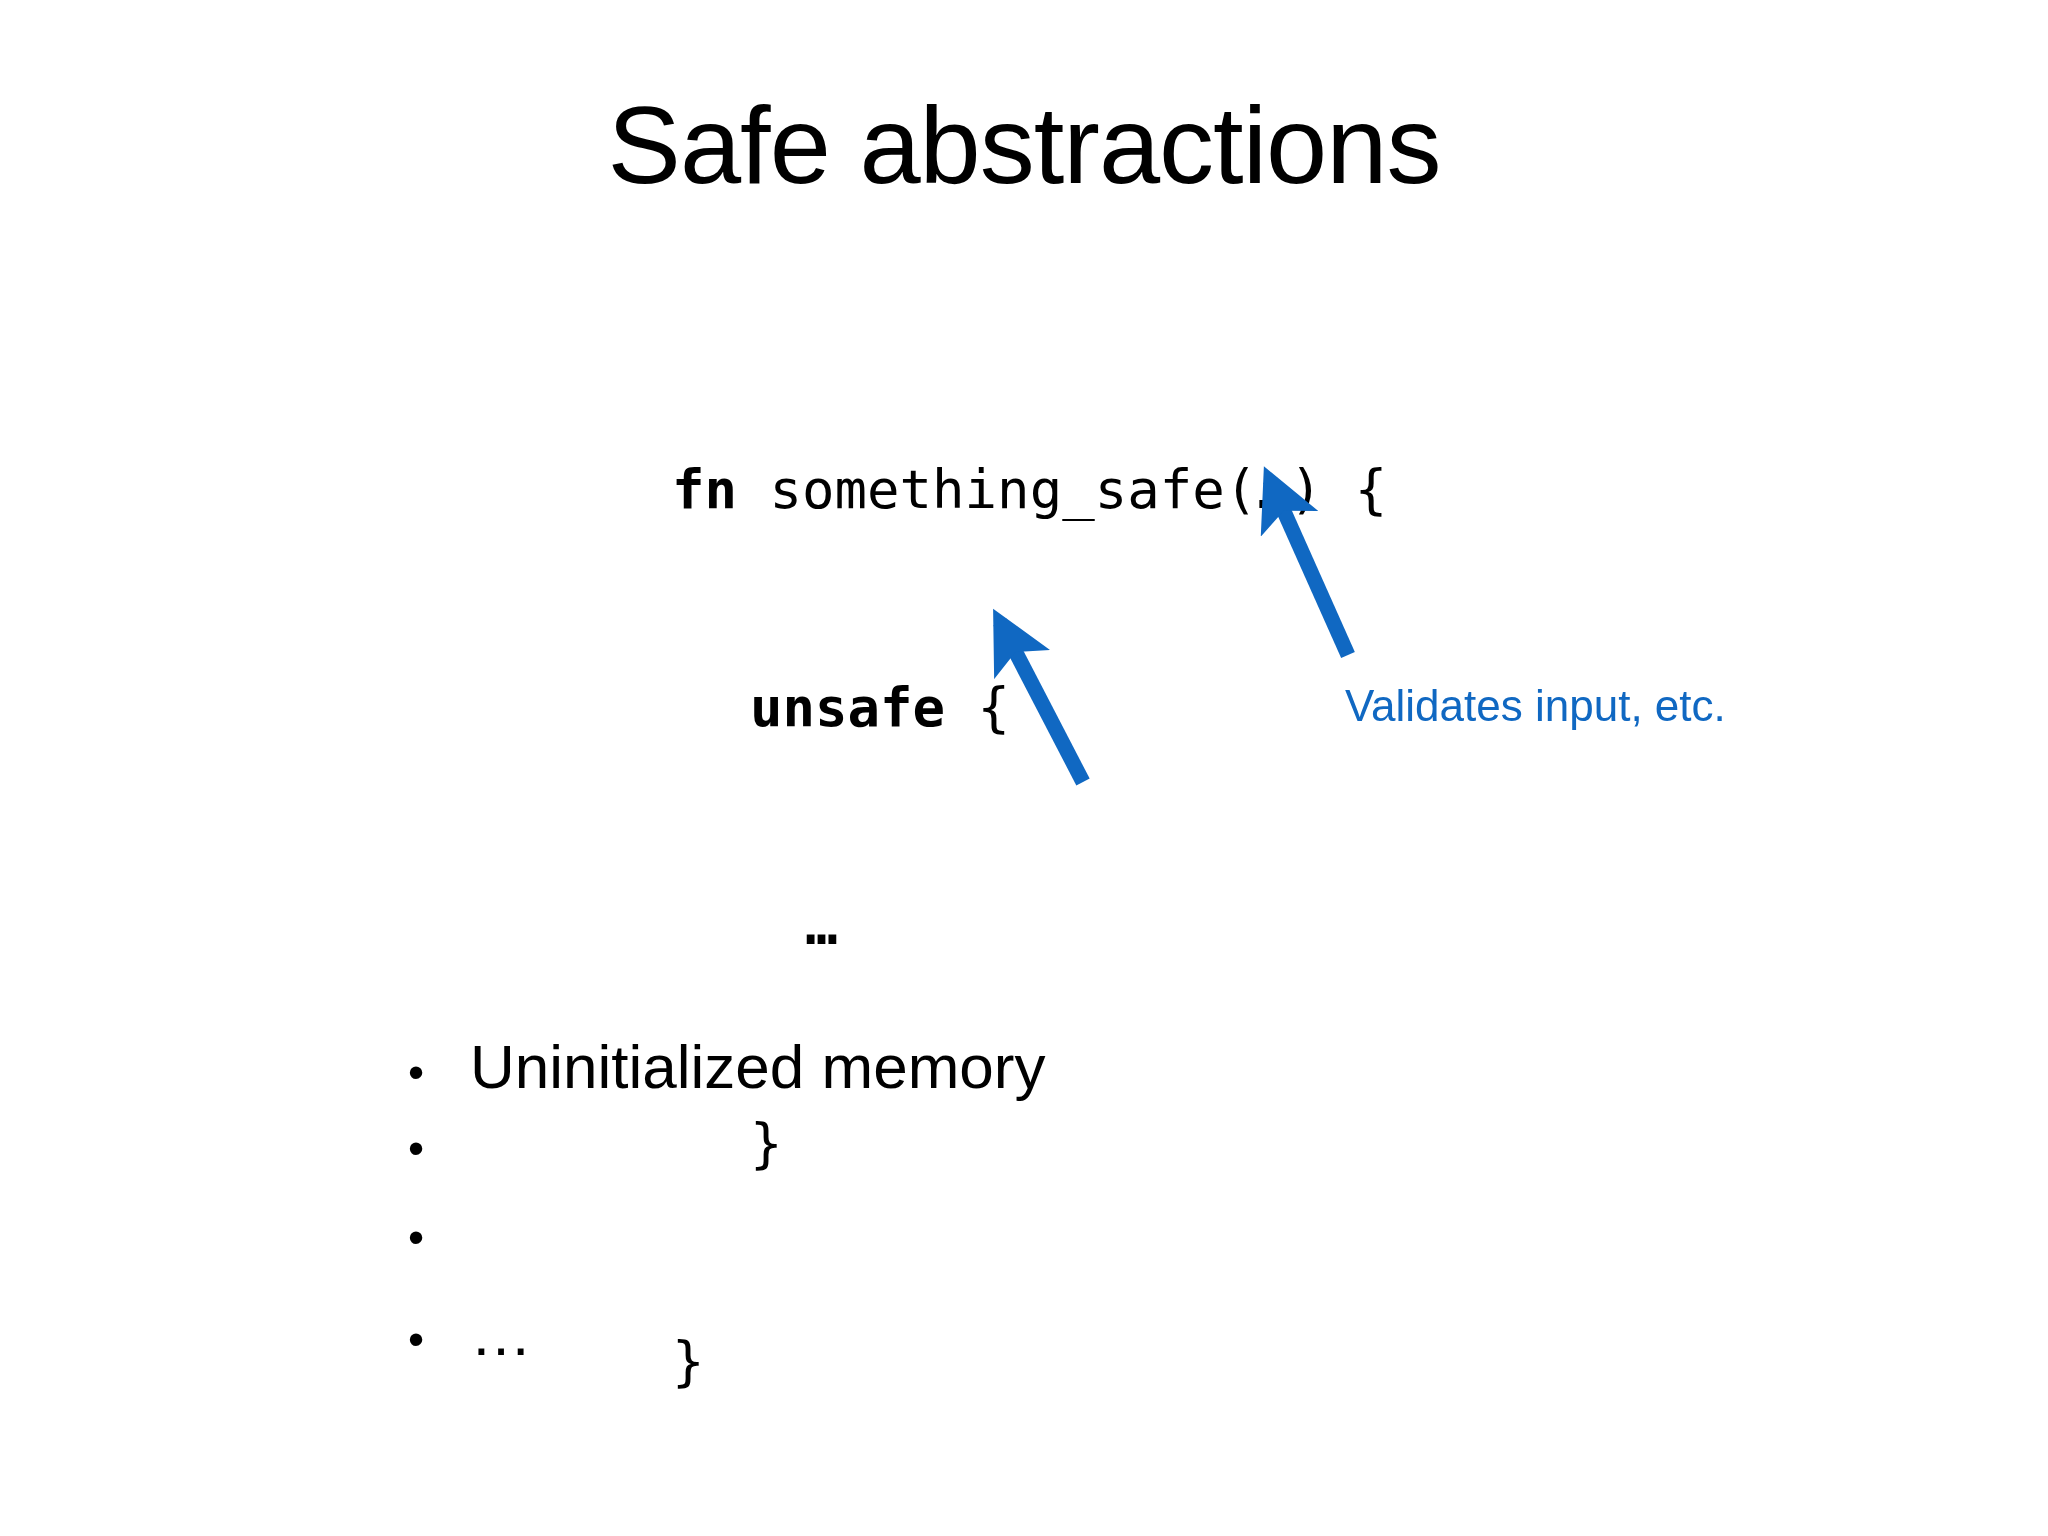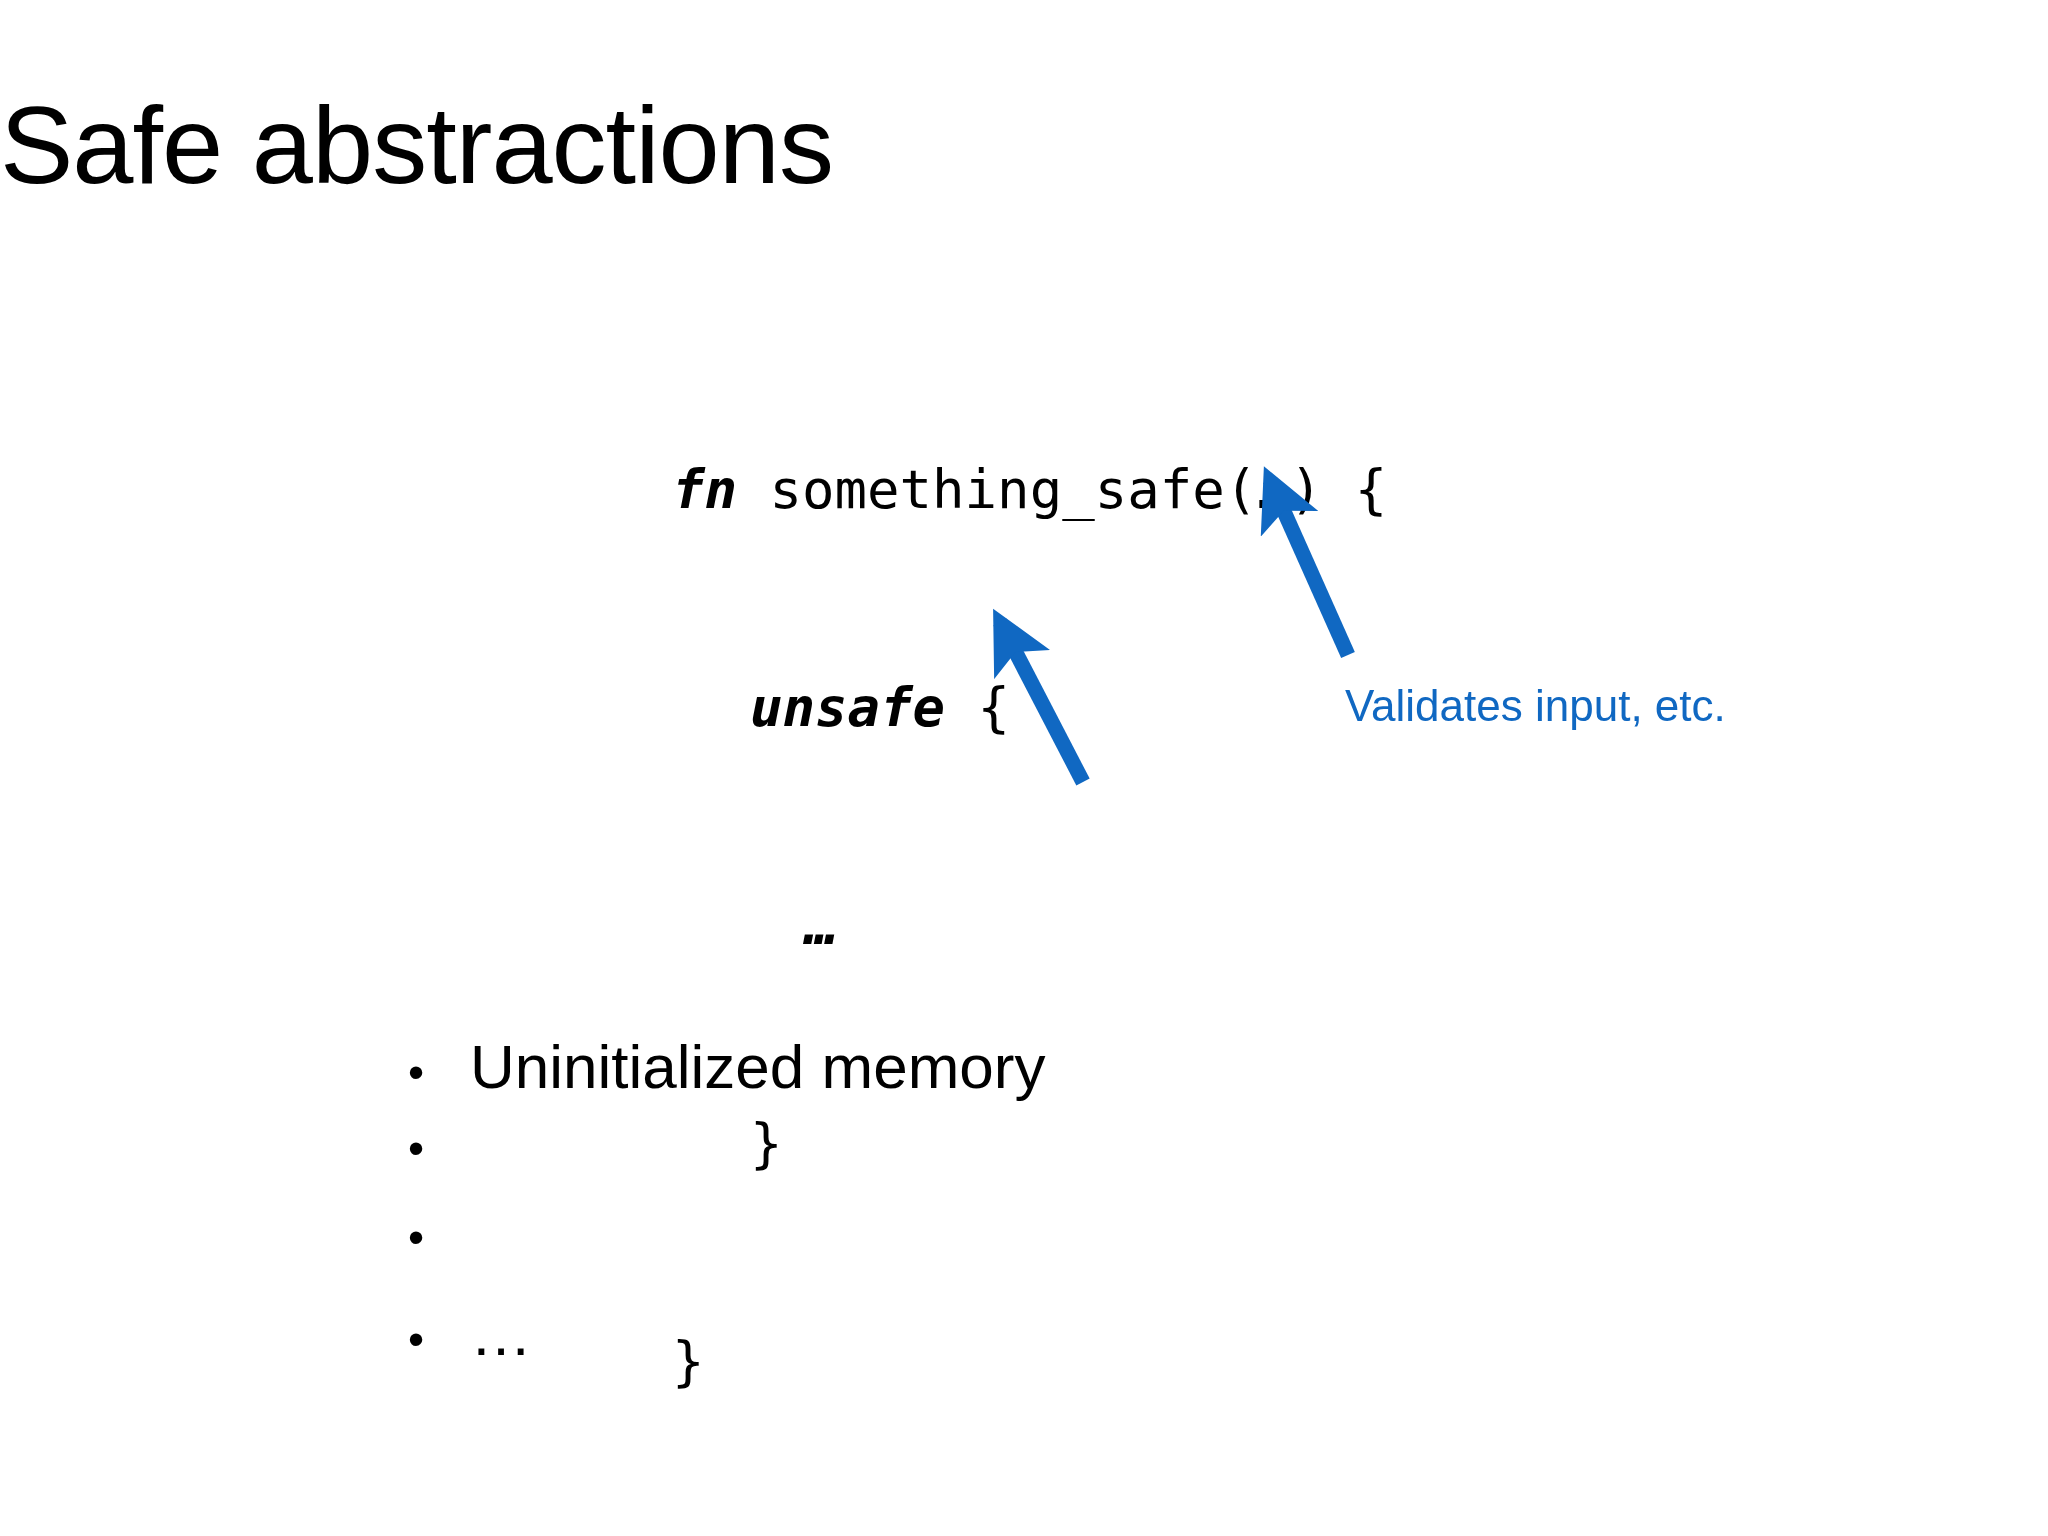--- a/index.html
+++ b/index.html
@@ -21,20 +21,21 @@
     inset: 0;
     background: #ffffff;
   }
 
   
   #slide-title {
     position: absolute;
     top: 90px;
     left: 0;
     width: 2048px;
+    text-align: center;
     font-size: 110px;
     line-height: 1.0;
     font-weight: 400;
     letter-spacing: -1px;
     color: #000000;
     white-space: nowrap;
   }
 
   
   #code-block {
@@ -46,21 +47,20 @@
     line-height: 1.0;
     color: #000000;
     white-space: pre;
   }
   .code-line {
     height: 110px;
     white-space: pre;
   }
   .kw {
     font-weight: 700;
-    font-style: italic;
   }
   .ind1 { padding-left: 2.4ch; }
   .ind2 { padding-left: 4.1ch; }
 
   
   .annotation {
     position: absolute;
     color: #1068C2;
     font-size: 44px;
     line-height: 1.0;

